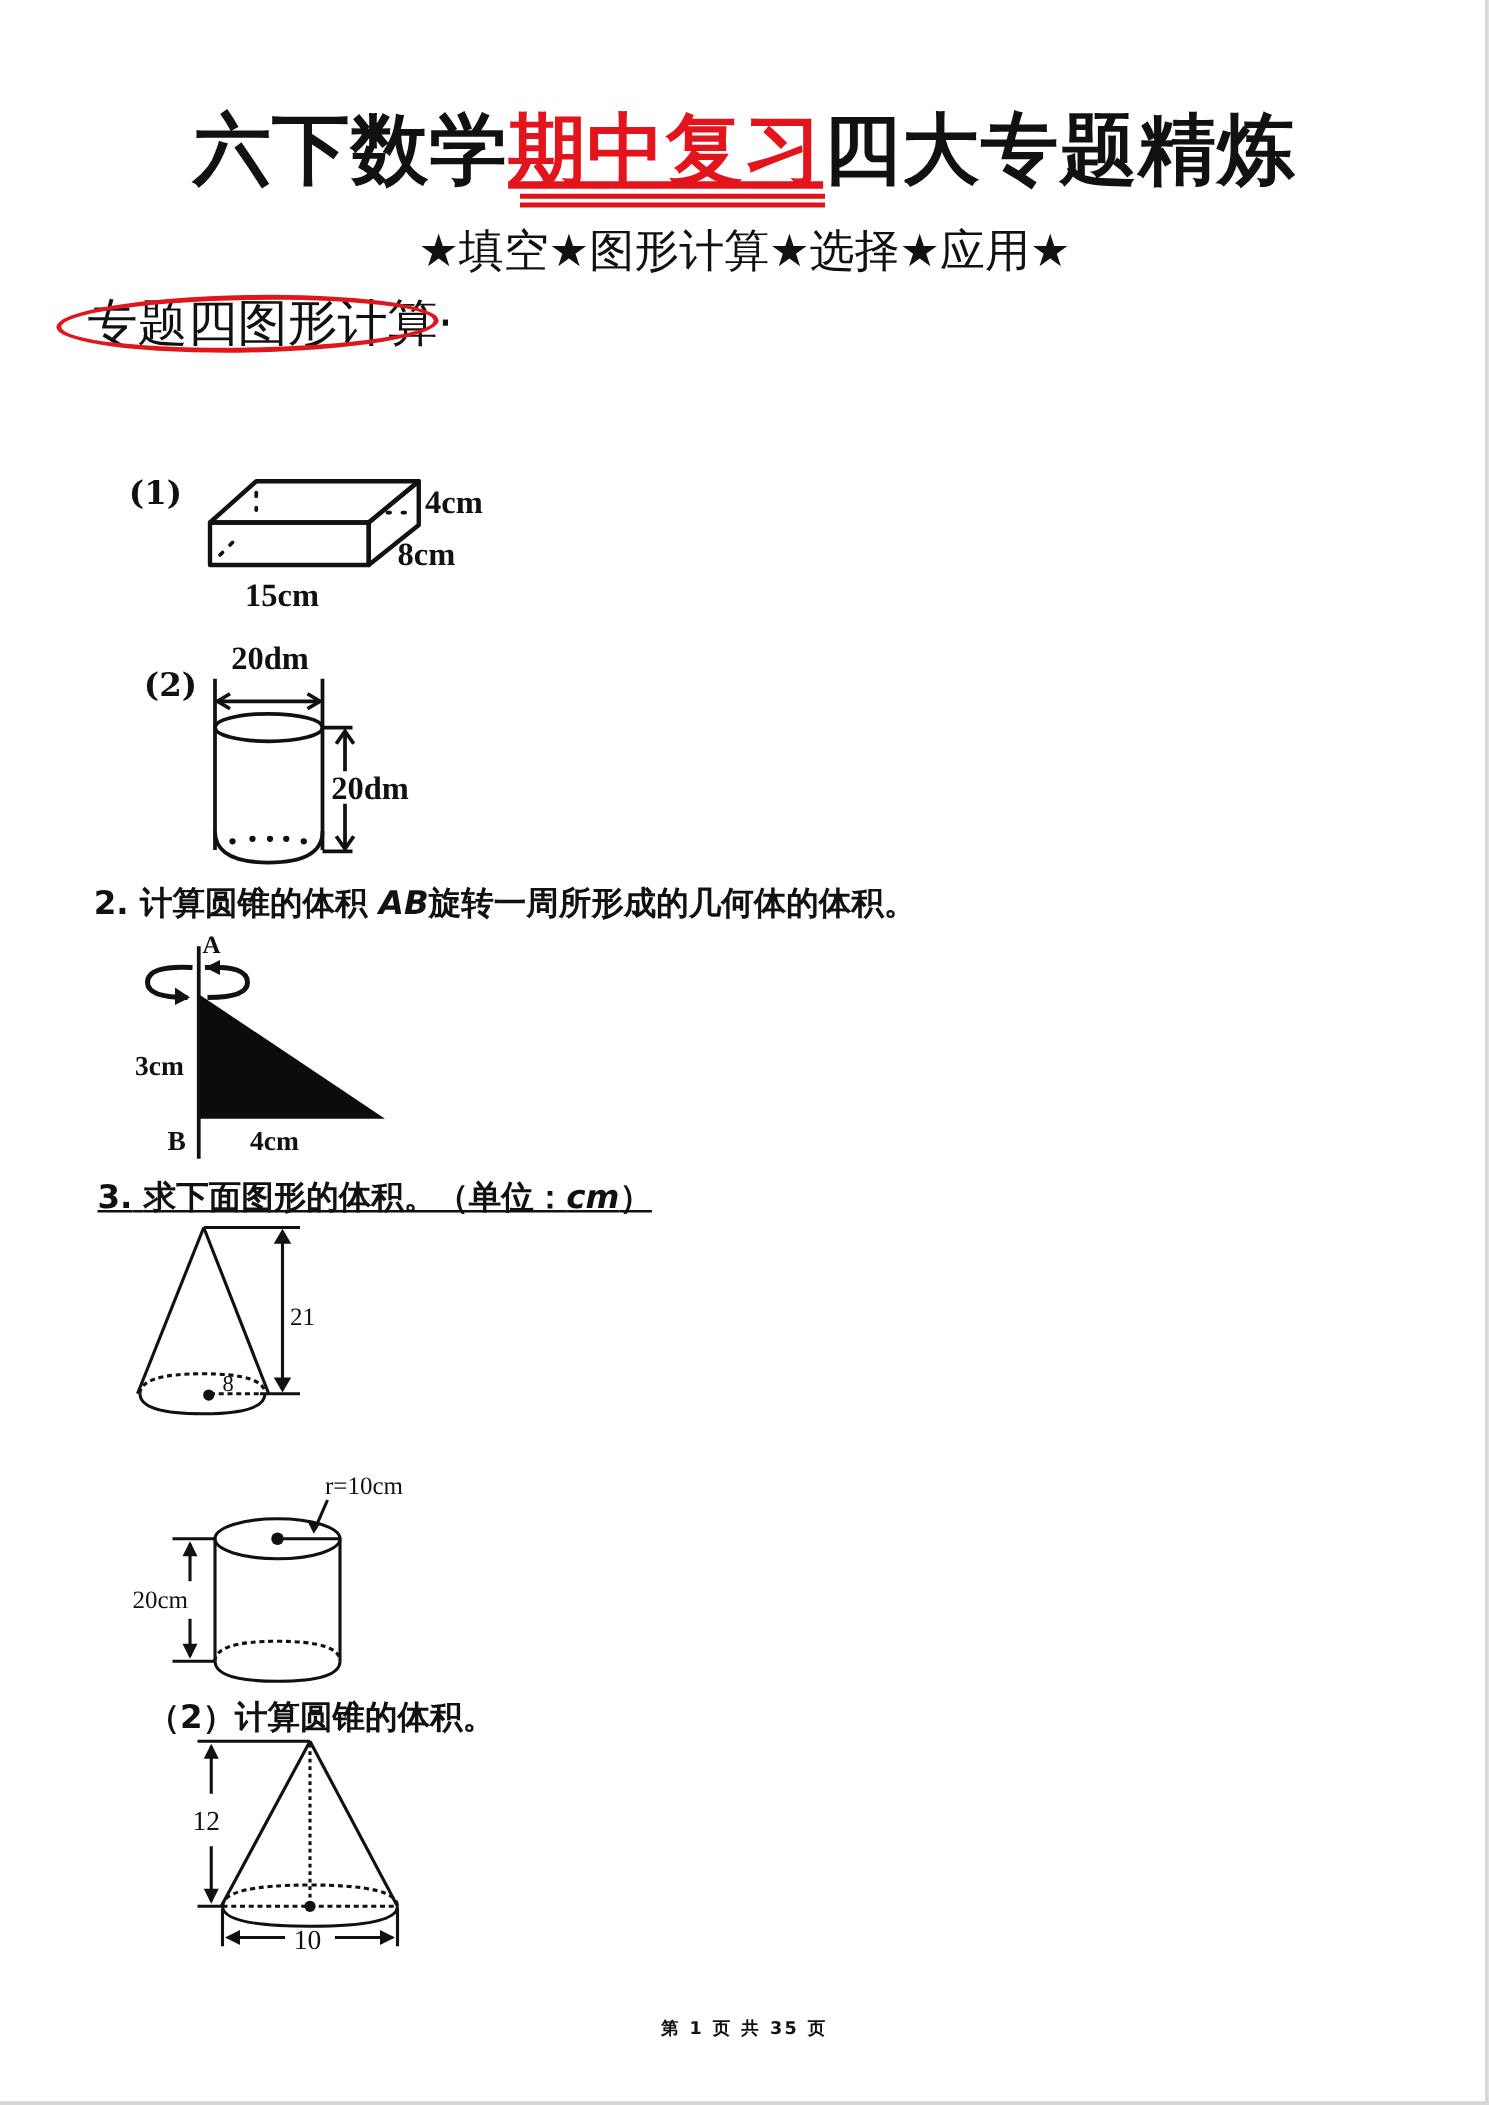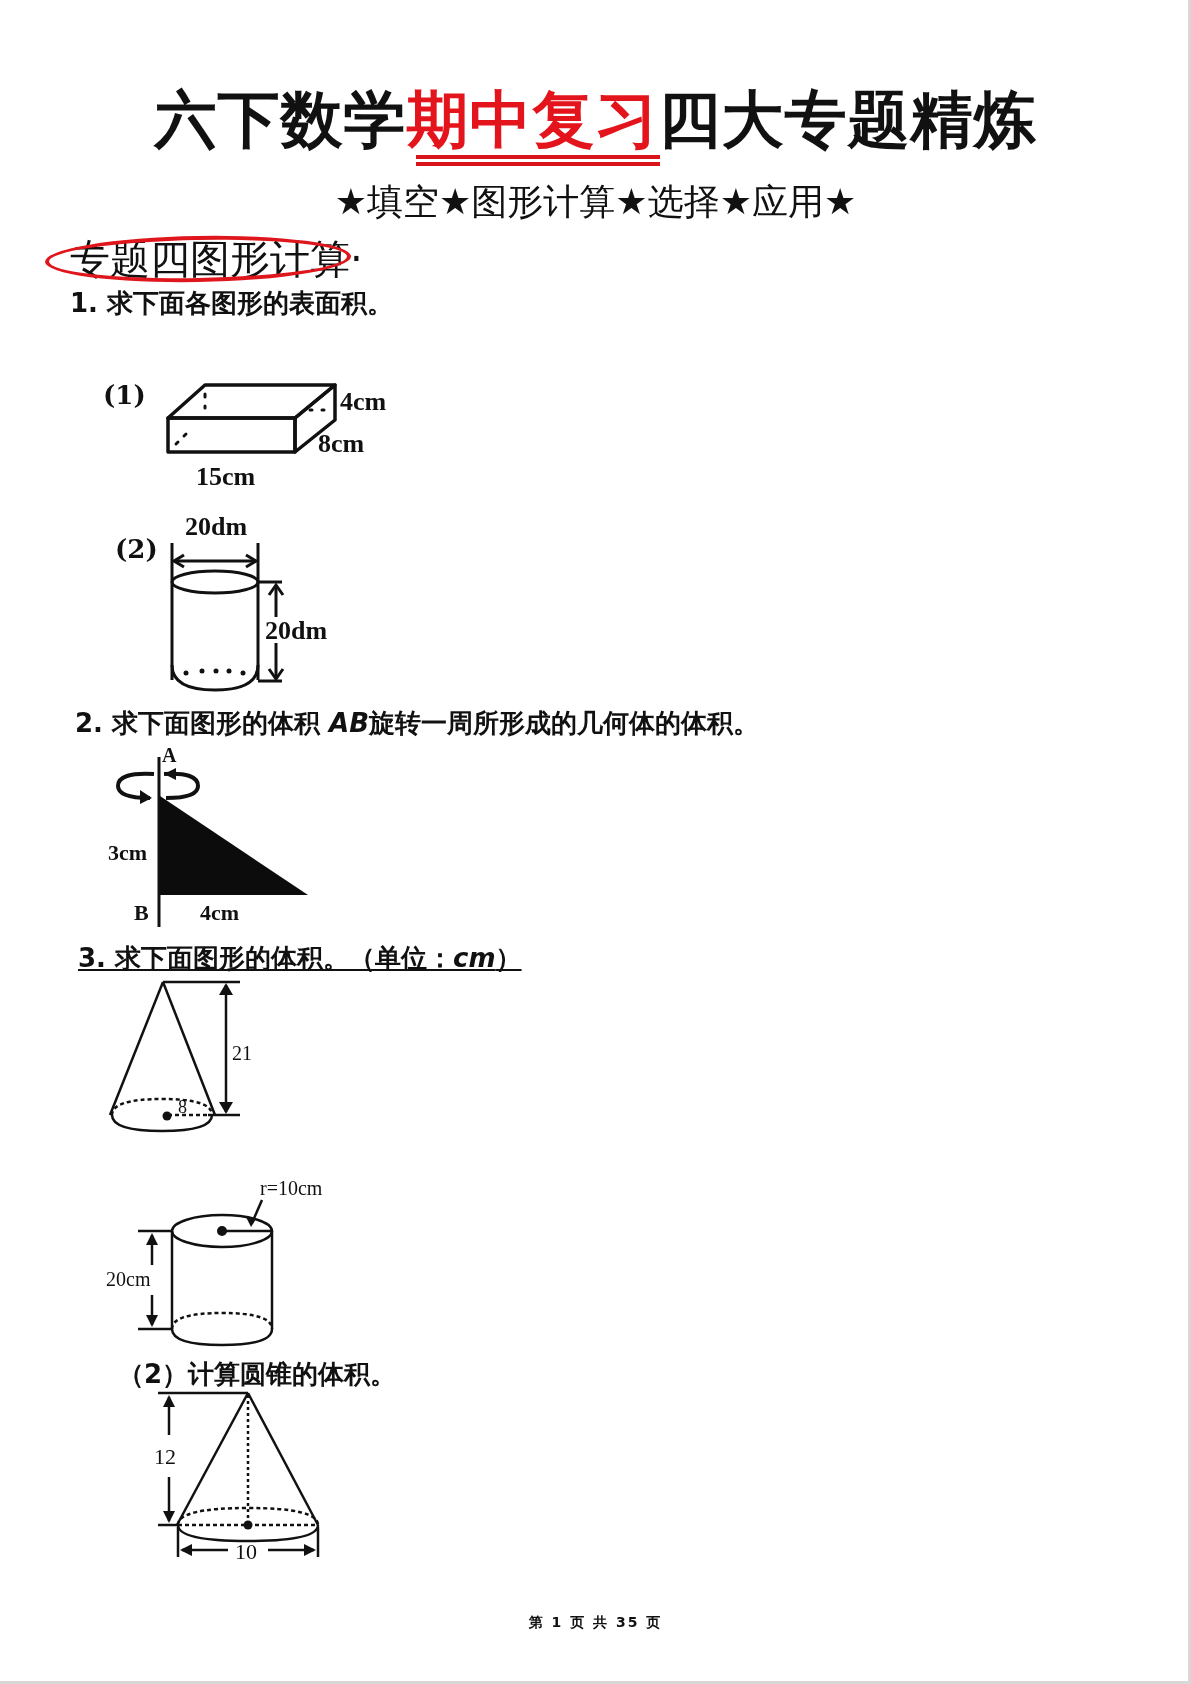--- a/index.html
+++ b/index.html
@@ -3,21 +3,21 @@
   <meta charset="utf-8">
   <style>
     html, body { margin:0; padding:0; background:#ffffff; }
     body { width:1191px; height:1684px; position:relative; overflow:hidden;
            font-family:"DejaVu Sans", "Liberation Sans", sans-serif; color:#111; }
     .page { position:absolute; left:0; top:0; width:1188px; height:1681px;
             border-right:3px solid #d8d8d8; border-bottom:3px solid #d8d8d8; background:#fff; }
     .abs { position:absolute; }
     .title { left:0; width:1191px; top:82px; text-align:center; font-size:62px; font-weight:bold;
              letter-spacing:1px; line-height:76px; white-space:nowrap; }
-    .title .red { color:#e3141b; }
+    .title .red { color:#e3141b;text-decoration:underline; }
     .dbl-underline { left:416px; top:155px; width:244px; height:4px; background:#d9141a; }
     .dbl-underline2 { left:416px; top:162px; width:244px; height:4px; background:#d9141a; }
     .subtitle { left:0; width:1191px; top:178px; text-align:center; font-size:36px; line-height:48px; white-space:nowrap; }
     .section-oval { left:45px; top:236px; width:306px; height:46px; border:4px solid #e0161d;
                     border-radius:50%; box-sizing:border-box; transform:rotate(-1deg); }
     .section-label { left:70px; top:238px; font-size:40px; line-height:42px; white-space:nowrap; }
     .q { font-size:26px; font-weight:bold; line-height:36px; white-space:nowrap; }
     .q .it { font-style:italic; font-weight:bold;margin-top:48px; }
     .fig-label { font-family:"DejaVu Serif","Liberation Serif",serif; font-weight:bold; font-size:26px; white-space:nowrap; }
     .footer { left:0; width:1191px; top:1614px; text-align:center; font-size:14px; font-weight:bold; letter-spacing:2px; }
@@ -31,24 +31,20 @@
   <div class="abs title">
     <span>六下数学</span><span class="red">期中复习</span><span>四大专题精炼</span>
   </div>
   <div class="abs dbl-underline"></div>
   <div class="abs dbl-underline2"></div>
   <div class="abs subtitle">★填空★图形计算★选择★应用★</div>
 
   <div class="abs section-label">专题四图形计算·</div>
   <div class="abs section-oval"></div>
 
-  <div class="abs q" style="left:70px;top:285px;">
-    <span>1.</span>
-    <span>求下面各图形的表面积。</span>
-  </div>
 
   <div class="abs fig-label" style="left:103px;top:380px;">(1)</div>
   <svg class="abs" style="left:150px;top:370px;" width="250" height="130">
     <g stroke="#111" stroke-width="3.5" fill="none" stroke-linejoin="round">
       <polygon points="18,48 145,48 145,82 18,82"></polygon>
       <polygon points="18,48 55,15 185,15 145,48"></polygon>
       <polygon points="145,48 185,15 185,50 145,82"></polygon>
     </g>
     <g stroke="#111" stroke-width="3" stroke-linecap="round">
       <line x1="55" y1="24" x2="55" y2="27"></line>
@@ -86,21 +82,21 @@
       <circle cx="66" cy="166" r="2.5"></circle>
         <circle cx="79" cy="166" r="2.5"></circle>
         <circle cx="93" cy="168" r="2.5"></circle>
     </g>
     <rect x="112" y="112" width="56" height="26" fill="#fff"></rect>
     <text x="115" y="134" font-size="26" font-weight="bold" fill="#111">20dm</text>
   </svg>
 
   <div class="abs q" style="left:75px;top:705px;">
     <span>2.</span>
-    <span>求下面图形的体积</span>
+    <span>计算圆锥的体积</span>
     <span class="it">AB</span><span>旋转一周所形成的几何体的体积。</span>
   </div>
 
   <svg class="abs" style="left:100px;top:742px;" width="220" height="190">
     <text x="62" y="20" font-size="20" font-weight="bold" fill="#111">A</text>
     <line x1="59" y1="15" x2="59" y2="185" stroke="#111" stroke-width="3"></line>
     <polygon points="60,54 208,153 60,153" fill="#0c0c0c"></polygon>
     <g stroke="#111" stroke-width="4" fill="none">
       <path d="M54,32 Q18,30 18,44 Q18,56 50,56"></path>
       <path d="M64,32 Q98,30 98,44 Q98,56 66,56"></path>

